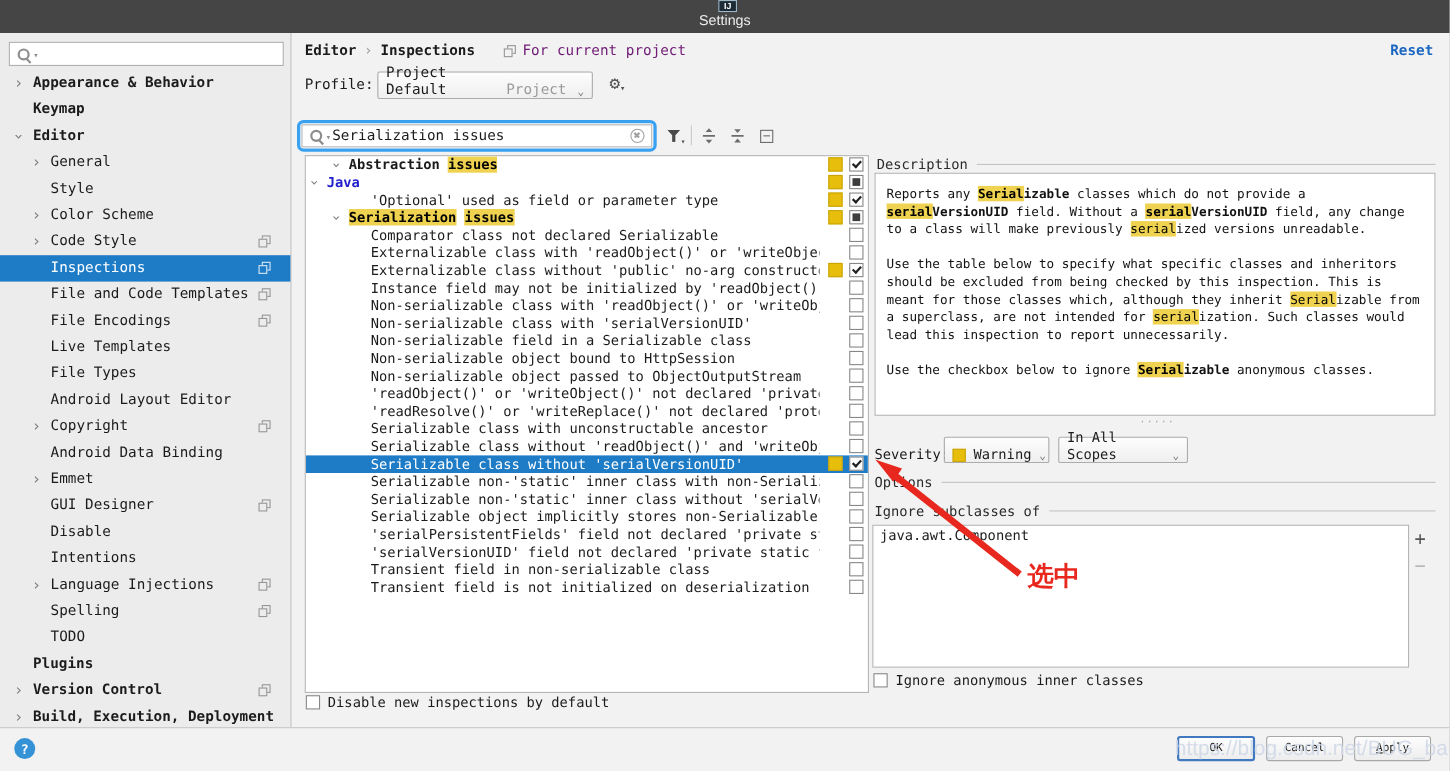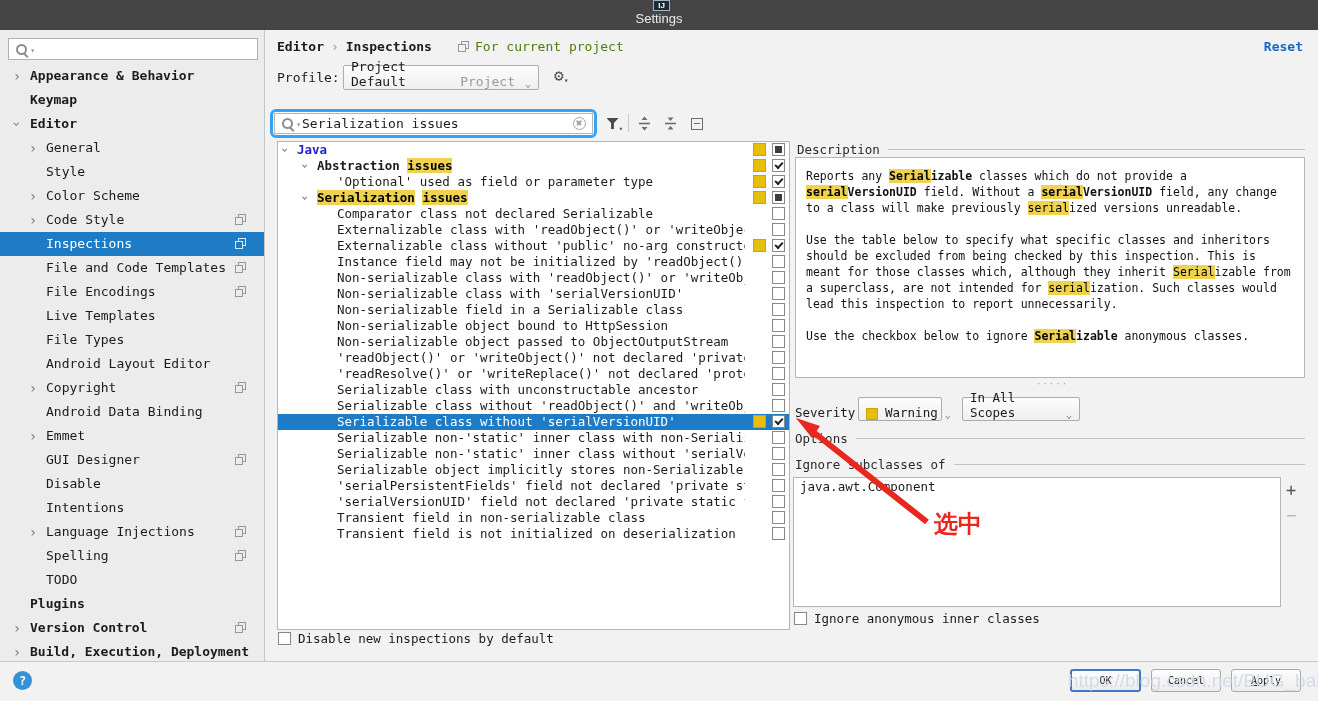--- a/index.html
+++ b/index.html
@@ -37,21 +37,21 @@
   .sel .copyic::after{border-color:#d9e8f6;background:#1e7cc7;}
   
   .mag{width:16px;height:15px;display:inline-block;position:relative;flex:none;}
   .mag::before{content:"";position:absolute;left:1px;top:2px;width:7px;height:7px;border:2px solid #8d8d8d;border-radius:50%;}
   .mag::after{content:"";position:absolute;left:10px;top:11px;width:5px;height:2px;background:#8d8d8d;transform:rotate(45deg);transform-origin:0 0;}
   .mag .drp{position:absolute;right:-4px;top:4px;color:#8d8d8d;font-size:8px;}
   
   #main{position:absolute;left:266px;top:30px;width:1052px;height:631px;background:#f2f2f2;}
   #breadcrumb{position:absolute;left:11px;top:9px;font-weight:bold;}
   #breadcrumb .sep{font-weight:normal;color:#9a9a9a;padding:0 7px;}
-  #forproj{position:absolute;left:192px;top:9px;color:#4d7c0f;display:flex;align-items:center;gap:6px;}
+  #forproj{position:absolute;left:192px;top:9px;color:#701a75;display:flex;align-items:center;gap:6px;}
   #forproj .copyic::after{background:#f2f2f2;}
   #reset{position:absolute;right:15px;top:9px;color:#1a66c0;font-weight:bold;cursor:pointer;}
   #profile-label{position:absolute;left:11px;top:40px;}
   .dd{display:flex;align-items:flex-end;background:linear-gradient(#fdfdfd,#efefef);border:1px solid #acacac;border-radius:2px;
       box-sizing:border-box;padding:0 7px;cursor:default;}
   .dd .ddchev{margin-left:auto;color:#6e6e6e;font-size:10px;}
   #profile-dd{position:absolute;left:77px;top:35px;width:196px;height:25px;font-size:13px;gap:10px;}
   #profile-dd .scope{color:#9a9a9a;}
   #gear{position:absolute;left:288px;top:38px;font-size:16px;color:#525252;line-height:16px;}
   #gear .drp{font-size:8px;vertical-align:-2px;}
@@ -89,21 +89,21 @@
   .cbrow .cb{position:static;flex:none;}
   
   .titled{position:absolute;display:flex;align-items:center;font-size:12.5px;color:#2a2a2a;}
   .titled .line{height:1px;background:#c3c3c3;margin-left:8px;}
   #desc-box{position:absolute;left:529px;top:127px;width:510px;height:221px;background:#fff;border:1px solid #b5b5b5;box-sizing:border-box;
             padding:10px 10px;font-size:11.5px;line-height:16px;color:#111;overflow:hidden;}
   #desc-box .para{margin:0 0 16px 0;word-break:normal;}
   #desc-box .b{font-weight:bold;}
   #splitter-dots{position:absolute;left:770px;top:349px;color:#a5a5a5;font-size:9px;letter-spacing:1px;}
   #severity-label{position:absolute;left:529px;top:375px;font-size:12.5px;}
-  #severity-dd{position:absolute;left:592px;top:367px;width:84px;height:24px;font-size:12.5px;gap:7px;}
+  #severity-dd{position:absolute;left:592px;top:367px;width:96px;height:24px;font-size:12.5px;gap:7px;}
   #severity-dd .sq{width:12px;height:12px;background:#e8be0d;border:1px solid #c9a50a;box-sizing:border-box;flex:none;}
   #scope-dd{position:absolute;left:696px;top:367px;width:118px;height:24px;font-size:12.5px;}
   #listbox{position:absolute;left:527px;top:447px;width:488px;height:130px;background:#fff;border:1px solid #b5b5b5;box-sizing:border-box;overflow:hidden;}
   .list-item{height:18px;line-height:18px;padding:0 6px;font-size:12.5px;white-space:nowrap;}
   #plusbtn{position:absolute;left:1020px;top:452px;font-size:17px;color:#555;line-height:16px;cursor:pointer;}
   #minusbtn{position:absolute;left:1020px;top:477px;font-size:17px;color:#b5b5b5;line-height:16px;cursor:pointer;}
   
   #anno-svg{position:absolute;left:0;top:0;width:1052px;height:631px;pointer-events:none;}
   #anno-text{position:absolute;left:668px;top:478px;color:#e8281e;font-size:24px;font-weight:bold;
              font-family:"DejaVu Sans","Liberation Sans",sans-serif;pointer-events:none;}
@@ -279,31 +279,31 @@
           <path d="M2 7.5h11" stroke="#6c6c6c" stroke-width="1.6"></path>
           <path d="M7.5 5 L10.5 1.5 L4.5 1.5 Z" fill="#6c6c6c"></path>
           <path d="M7.5 10 L10.5 13.5 L4.5 13.5 Z" fill="#6c6c6c"></path>
         </svg>
     </div>
     <div class="tbi" style="left:422px;">
       <span class="minbox"></span>
     </div>
 
     <div id="tree-panel">
+        <div class="t-row i1 b">
+          <span class="chev open">›</span>
+          <span class="lbl"><span>Abstraction </span><span class="hl ">issues</span></span>
+          <span class="sevbox"></span>
+          <span class="cb checked"></span>
+        </div>
         <div class="t-row i0 b java">
           <span class="chev open">›</span>
           <span class="lbl">Java</span>
           <span class="sevbox"></span>
           <span class="cb partial"></span>
-        </div>
-        <div class="t-row i1 b">
-          <span class="chev open">›</span>
-          <span class="lbl"><span>Abstraction </span><span class="hl ">issues</span></span>
-          <span class="sevbox"></span>
-          <span class="cb checked"></span>
         </div>
         <div class="t-row i2">
           <span class="lbl">'Optional' used as field or parameter type</span>
           <span class="sevbox"></span>
           <span class="cb checked"></span>
         </div>
         <div class="t-row i1 b">
           <span class="chev open">›</span>
           <span class="lbl"><span class="hl ">Serialization</span><span> </span><span class="hl ">issues</span></span>
           <span class="sevbox"></span>

